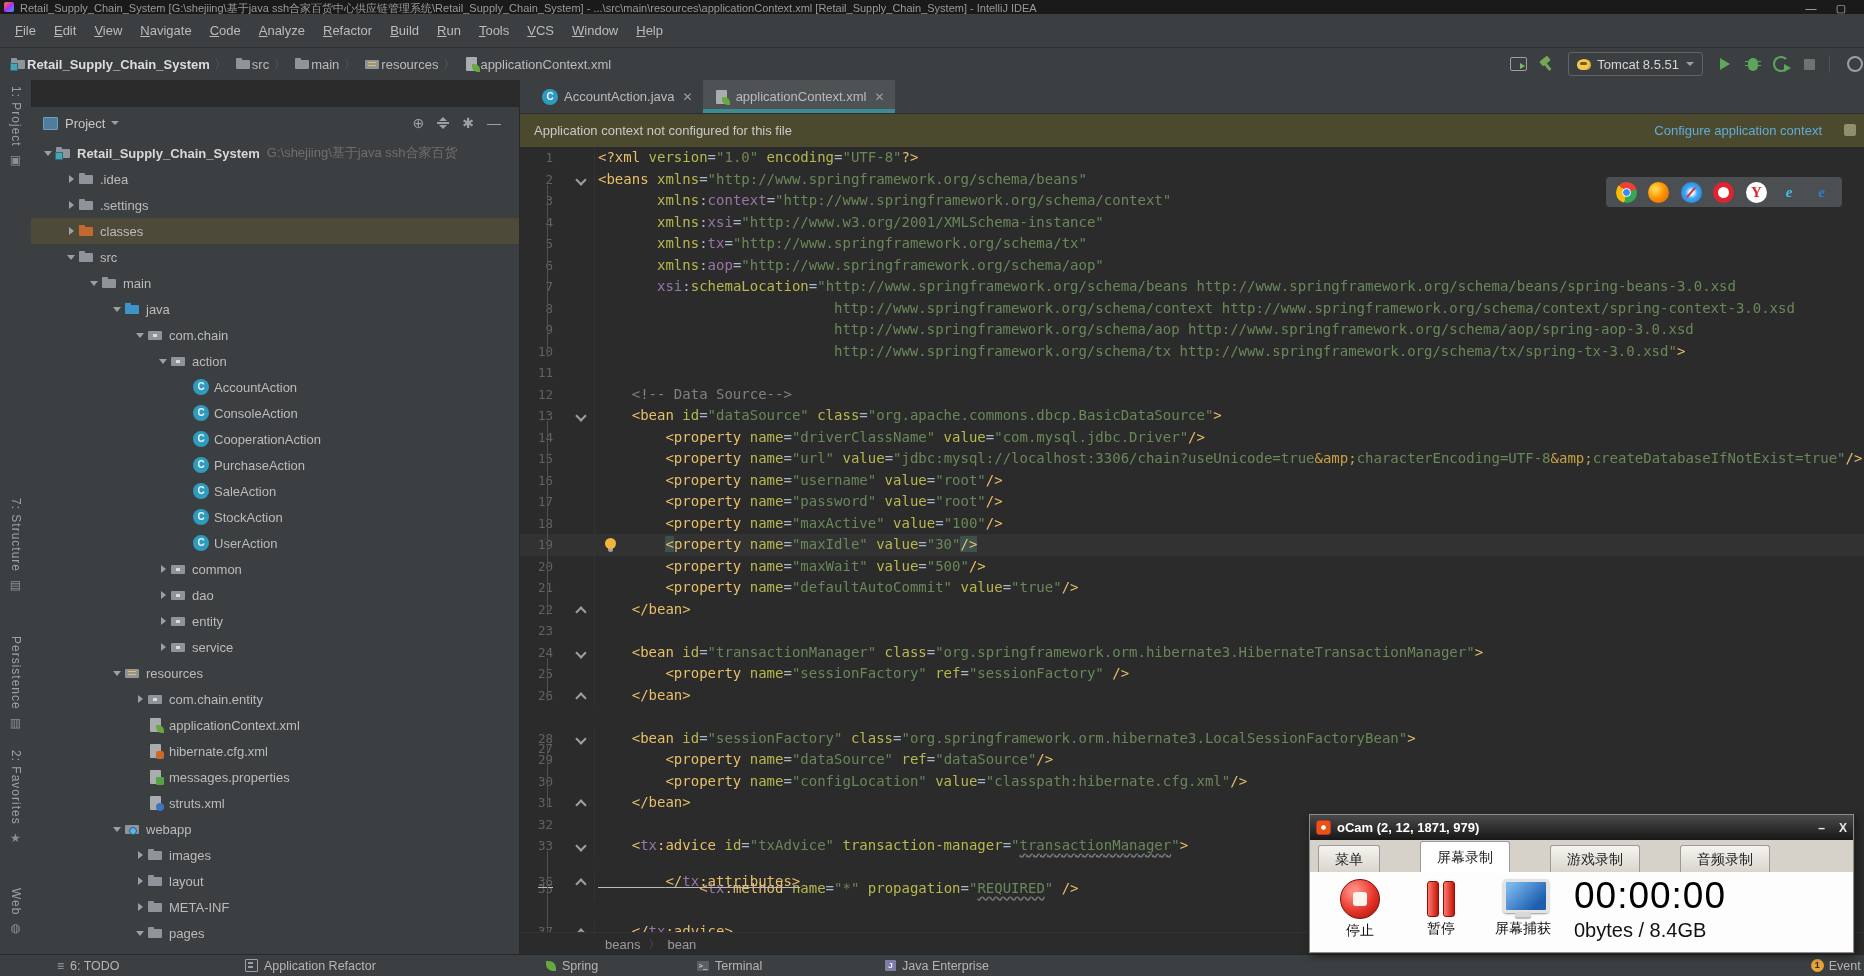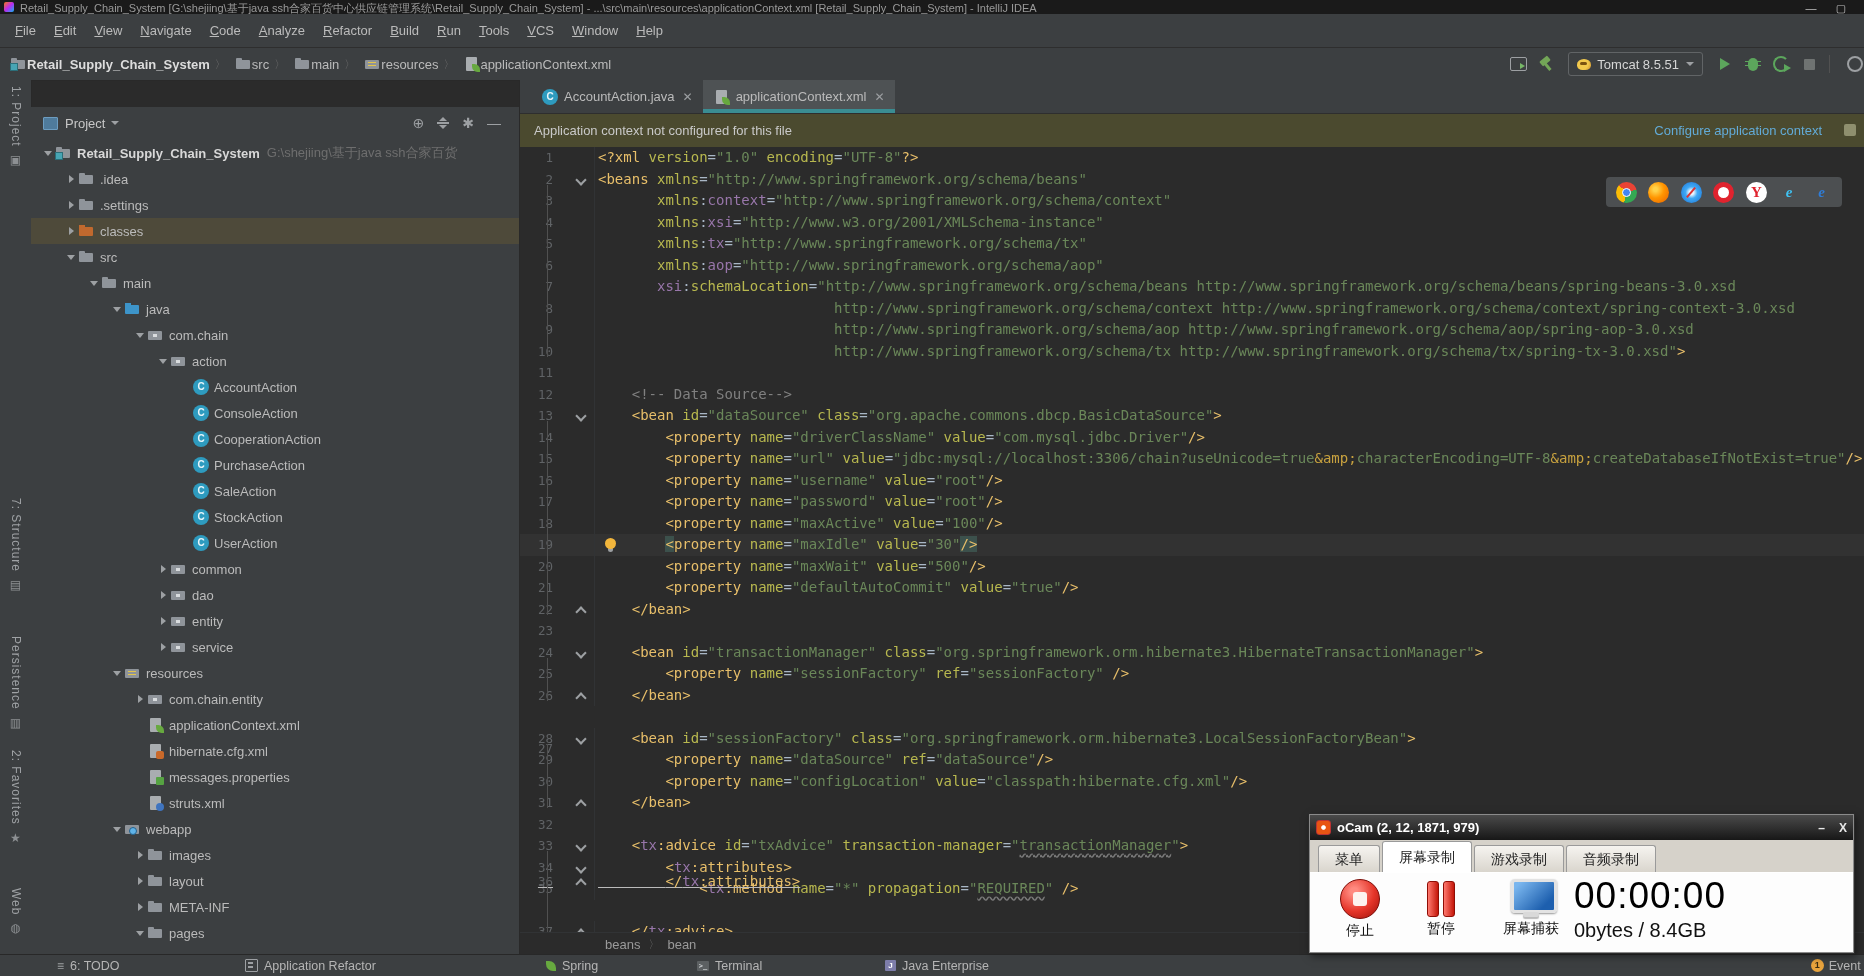--- a/index.html
+++ b/index.html
@@ -155,21 +155,21 @@
   .evbadge{width:13px;height:13px;border-radius:50%;background:#e8a33d;color:#3b2c10;font:bold 9px/13px "Liberation Sans",sans-serif;
            text-align:center;margin-right:5px;}
   
   .ocam{position:absolute;left:1309px;top:814px;width:543px;height:137px;border:1px solid #8a8a8a;
         box-shadow:0 0 0 1px #2a2a2a,2px 3px 8px rgba(0,0,0,.5);background:#fff;font-family:"Liberation Sans",sans-serif;}
   .oc-title{position:absolute;left:0;top:0;width:100%;height:25px;background:linear-gradient(#4a4a4a,#171717);
             color:#fff;font-weight:bold;font-size:13px;display:flex;align-items:center;padding:0 6px;box-sizing:border-box;}
   .oc-appic{width:13px;height:13px;border-radius:3px;background:radial-gradient(circle at 50% 50%,#fff 20%,#e85513 30%);border:1px solid #b33;margin-right:6px;}
   .oc-ctl{margin-left:auto;display:flex;gap:14px;color:#e8e8e8;font-size:12px;font-weight:bold;}
   .oc-tabs{position:absolute;left:0;top:25px;width:100%;height:33px;background:#d6d2ca;display:flex;align-items:flex-end;
-           padding-left:8px;box-sizing:border-box;border-bottom:1px solid #fff;}
+           padding-left:8px;box-sizing:border-box;border-bottom:1px solid #fff;gap:38px;}
   .oc-tab{height:26px;line-height:26px;padding:0 16px;background:linear-gradient(#f6f4f0,#d9d5cd);border:1px solid #9a9a9a;
           border-bottom:none;border-radius:3px 3px 0 0;margin-right:2px;color:#222;font-size:14px;}
   .oc-tab.active{background:#fff;height:30px;line-height:30px;position:relative;z-index:2;}
   .oc-body{position:absolute;left:0;top:58px;width:100%;bottom:0;background:#fdfdfd;}
   .oc-btn{position:absolute;text-align:center;color:#111;font-size:14px;}
   .oc-btn .lbl{display:block;margin-top:3px;}
   .ic-stop{width:38px;height:38px;margin:0 auto;border-radius:50%;background:radial-gradient(circle at 35% 30%,#ff8a80 10%,#e53529 55%,#9c0f08);
            border:1px solid #7c0b06;position:relative;}
   .ic-stop::after{content:'';position:absolute;left:12px;top:12px;width:14px;height:14px;background:#fdf3ef;border-radius:3px;}
   .ic-pause{width:38px;height:38px;margin:0 auto;position:relative;}
@@ -534,21 +534,20 @@
         <div class="row" style="top: 494.5px;"><span class="num">24</span><span class="fold"><span class="fs"></span></span><span class="ctext"><span class="p">    </span><span class="t">&lt;bean </span><span class="a">id</span><span class="p">=</span><span class="s">"transactionManager"</span><span class="a"> class</span><span class="p">=</span><span class="s">"org.springframework.orm.hibernate3.HibernateTransactionManager"</span><span class="t">&gt;</span></span></div>
         <div class="row" style="top: 516px;"><span class="num">25</span><span class="fold"></span><span class="ctext"><span class="p">        </span><span class="t">&lt;property </span><span class="a">name</span><span class="p">=</span><span class="s">"sessionFactory"</span><span class="a"> ref</span><span class="p">=</span><span class="s">"sessionFactory"</span><span class="p"> </span><span class="t">/&gt;</span></span></div>
         <div class="row" style="top: 537.5px;"><span class="num">26</span><span class="fold"><span class="fe"></span></span><span class="ctext"><span class="p">    </span><span class="t">&lt;/bean&gt;</span></span></div>
         <div class="row" style="top: 591px;"><span class="num">27</span><span class="fold"></span><span class="ctext"></span></div>
         <div class="row" style="top: 580.5px;"><span class="num">28</span><span class="fold"><span class="fs"></span></span><span class="ctext"><span class="p">    </span><span class="t">&lt;bean </span><span class="a">id</span><span class="p">=</span><span class="s">"sessionFactory"</span><span class="a"> class</span><span class="p">=</span><span class="s">"org.springframework.orm.hibernate3.LocalSessionFactoryBean"</span><span class="t">&gt;</span></span></div>
         <div class="row" style="top: 602px;"><span class="num">29</span><span class="fold"></span><span class="ctext"><span class="p">        </span><span class="t">&lt;property </span><span class="a">name</span><span class="p">=</span><span class="s">"dataSource"</span><span class="a"> ref</span><span class="p">=</span><span class="s">"dataSource"</span><span class="t">/&gt;</span></span></div>
         <div class="row" style="top: 623.5px;"><span class="num">30</span><span class="fold"></span><span class="ctext"><span class="p">        </span><span class="t">&lt;property </span><span class="a">name</span><span class="p">=</span><span class="s">"configLocation"</span><span class="a"> value</span><span class="p">=</span><span class="s">"classpath:hibernate.cfg.xml"</span><span class="t">/&gt;</span></span></div>
         <div class="row" style="top: 645px;"><span class="num">31</span><span class="fold"><span class="fe"></span></span><span class="ctext"><span class="p">    </span><span class="t">&lt;/bean&gt;</span></span></div>
         <div class="row" style="top: 666.5px;"><span class="num">32</span><span class="fold"></span><span class="ctext"></span></div>
         <div class="row" style="top: 688px;"><span class="num">33</span><span class="fold"><span class="fs"></span></span><span class="ctext"><span class="p">    </span><span class="t">&lt;</span><span class="ns">tx</span><span class="t">:advice </span><span class="a">id</span><span class="p">=</span><span class="s">"txAdvice"</span><span class="a"> transaction-manager</span><span class="p">=</span><span class="s">"</span><span class="su">transactionManager</span><span class="s">"</span><span class="t">&gt;</span></span></div>
-        <div class="row" style="top: 709.5px;"><span class="num">34</span><span class="fold"><span class="fs"></span></span><span class="ctext"><span class="p">        </span><span class="t">&lt;</span><span class="ns">tx</span><span class="t">:attributes&gt;</span></span></div>
         <div class="row" style="top: 731px;"><span class="num">35</span><span class="fold"></span><span class="ctext"><span class="p">            </span><span class="t">&lt;</span><span class="ns">tx</span><span class="t">:method </span><span class="a">name</span><span class="p">=</span><span class="s">"*"</span><span class="a"> propagation</span><span class="p">=</span><span class="s">"</span><span class="su">REQUIRED</span><span class="s">"</span><span class="p"> </span><span class="t">/&gt;</span></span></div>
         <div class="row" style="top: 724px; text-decoration: underline;"><span class="num">36</span><span class="fold"><span class="fe"></span></span><span class="ctext"><span class="p">        </span><span class="t">&lt;/</span><span class="ns">tx</span><span class="t">:attributes&gt;</span></span></div>
         <div class="row" style="top: 774px;"><span class="num">37</span><span class="fold"><span class="fe"></span></span><span class="ctext"><span class="p">    </span><span class="t">&lt;/</span><span class="ns">tx</span><span class="t">:advice&gt;</span></span></div>
         <div class="fguide" style="top: 37.5px; height: 172px;"></div>
         <div class="fguide" style="top: 274px; height: 193.5px;"></div>
         <div class="fguide" style="top: 510.5px; height: 43px;"></div>
         <div class="fguide" style="top: 596.5px; height: 64.5px;"></div>
         <div class="fguide" style="top: 704px; height: 86px;"></div>
       </div>
     <div class="edcrumbs">
@@ -614,21 +613,21 @@
       <div class="oc-timer">00:00:00</div>
       <div class="oc-size">0bytes / 8.4GB</div>
     <div class="oc-btn" style="left: 30px; top: 6px;">
           <div class="ic-stop"></div>
           <span class="lbl">停止</span>
         </div>
         <div class="oc-btn" style="left: 112px; top: 6px;">
           <div class="ic-pause"></div>
           <span class="lbl">暂停</span>
         </div>
-        <div class="oc-btn" style="left: 193px; top: 6px; font-family: Liberation Mono, monospace;">
+        <div class="oc-btn" style="left: 185px; top: 6px; font-family: Liberation Mono, monospace;">
           <div class="ic-cap">
             <div class="scr"></div>
             <div class="std"></div>
           </div>
           <span class="lbl">屏幕捕获</span>
         </div>
       </div>
   </div>
 
 </div>

